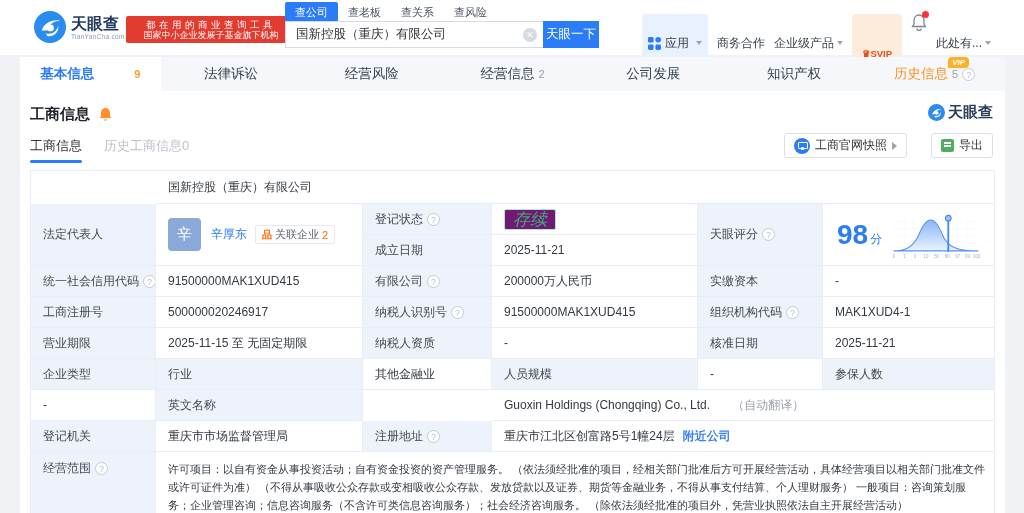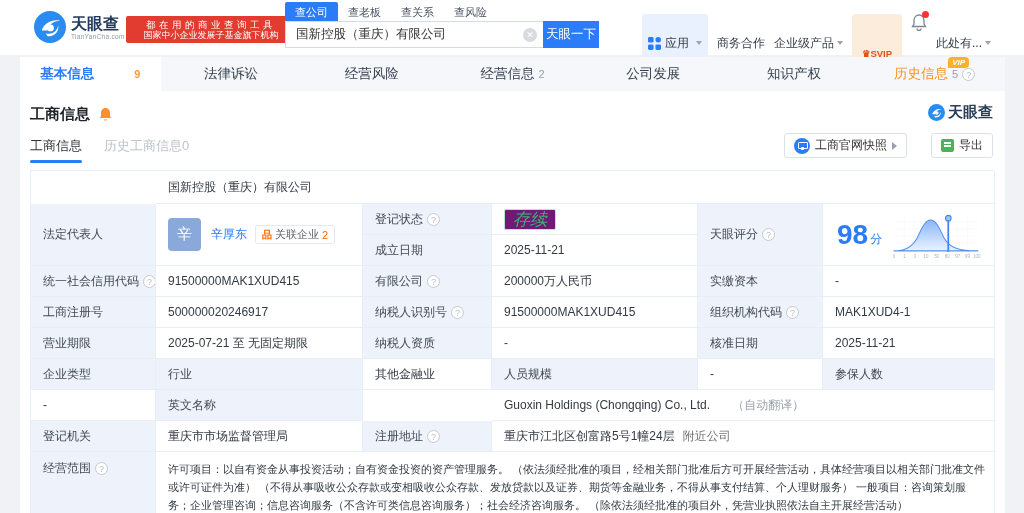--- a/index.html
+++ b/index.html
@@ -70,21 +70,21 @@
 .rspan2 { grid-row:span 2; }
 .avatar { width:33px; height:33px; background:#8aa9da; border-radius:4px; color:#fff; font-size:15px; display:flex; align-items:center; justify-content:center; margin-right:10px; flex:none;}
 .linkblue { color:#2b7cf8; }
 .relbadge { display:inline-flex; align-items:center; gap:3px; border:1px solid #e7e9ee; border-radius:2px; padding:1px 6px; margin-left:8px; font-size:11px; color:#596069; background:#fff;}
 .relbadge .num { color:#ff6a00; }
 .relico { color:#ff6a00; font-size:10px; font-weight:bold; }
 .greentag { display:inline-block; padding:1px 8px; font-size:17px; color:#3eb075; background:#701a75; border:1px solid #b4e6cd; border-radius:2px; line-height:17px;font-style:italic;}
 .score-val { font-size:28px; font-weight:bold; color:#2b7cf8; line-height:1;}
 .score-unit { font-size:12px; color:#2b7cf8; margin-left:2px; margin-top:10px;}
 .scopecell { white-space:normal; line-height:18px; align-items:flex-start; padding-top:8px; padding-bottom:6px; padding-right:6px; color:#333a42; font-size:11px;}
-.addr-link { color:#737373; margin-left:8px; }
+.addr-link { color:#3b82f6; margin-left:8px;font-weight:bold; }
 .ennote { color:#9aa1ab; margin-left:22px; }
 </style>
 </head>
 <body>
 
 <div class="header">
   <div class="logo">
     <svg width="32" height="32" viewBox="0 0 33 33">
       <circle cx="16.5" cy="16.5" r="16.5" fill="#2a8cf0"></circle>
       <path d="M8 20 C10 12, 20 8, 27 10 C22 10, 15 13, 14 20 Z" fill="#fff"></path>
@@ -295,21 +295,21 @@
         <span class="helpq">?</span>
       </div>
     <div class="cell">91500000MAK1XUD415</div>
     <div class="cell lbl">
         <span>组织机构代码</span>
         <span class="helpq">?</span>
       </div>
     <div class="cell">MAK1XUD4-1</div>
 
     <div class="cell lbl">营业期限</div>
-    <div class="cell">2025-07-21 至 无固定期限</div>
+    <div class="cell">2025-11-15 至 无固定期限</div>
     <div class="cell lbl">纳税人资质</div>
     <div class="cell">-</div>
     <div class="cell lbl">核准日期</div>
     <div class="cell">2025-11-21</div>
 
     <div class="cell lbl">企业类型</div>
     <div class="cell lbl">行业</div>
     <div class="cell">其他金融业</div>
     <div class="cell lbl">人员规模</div>
     <div class="cell">-</div>

